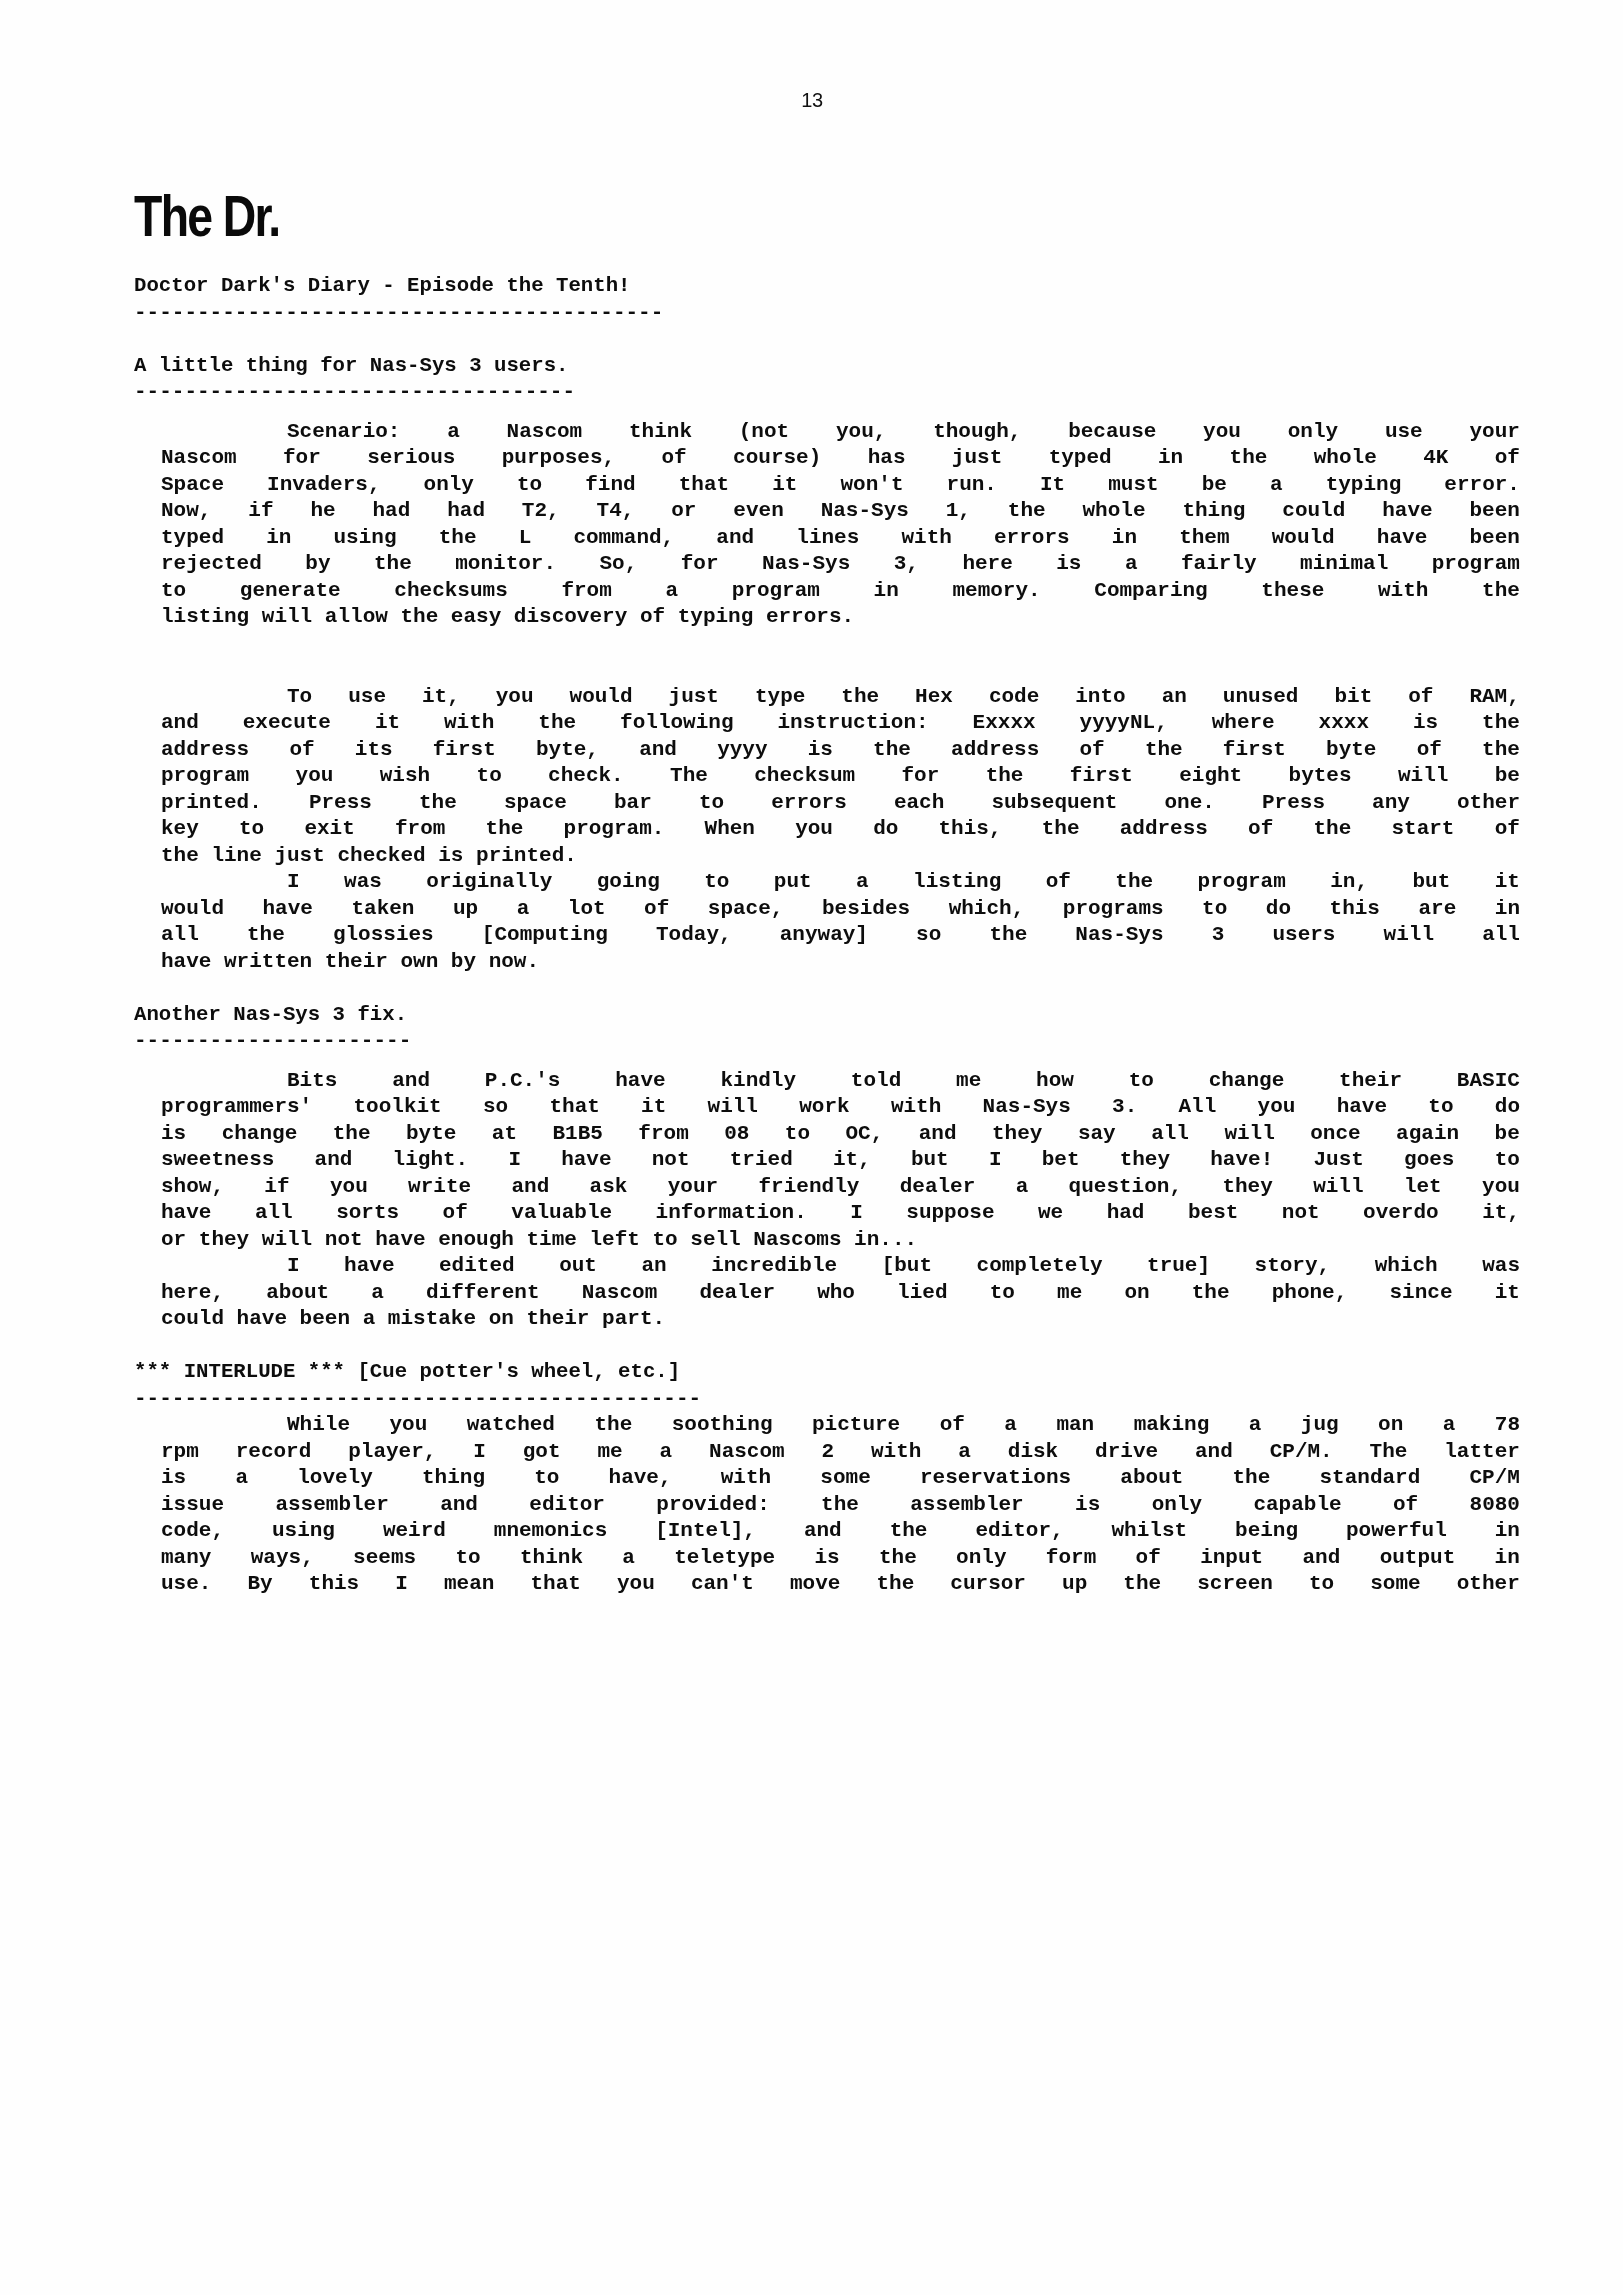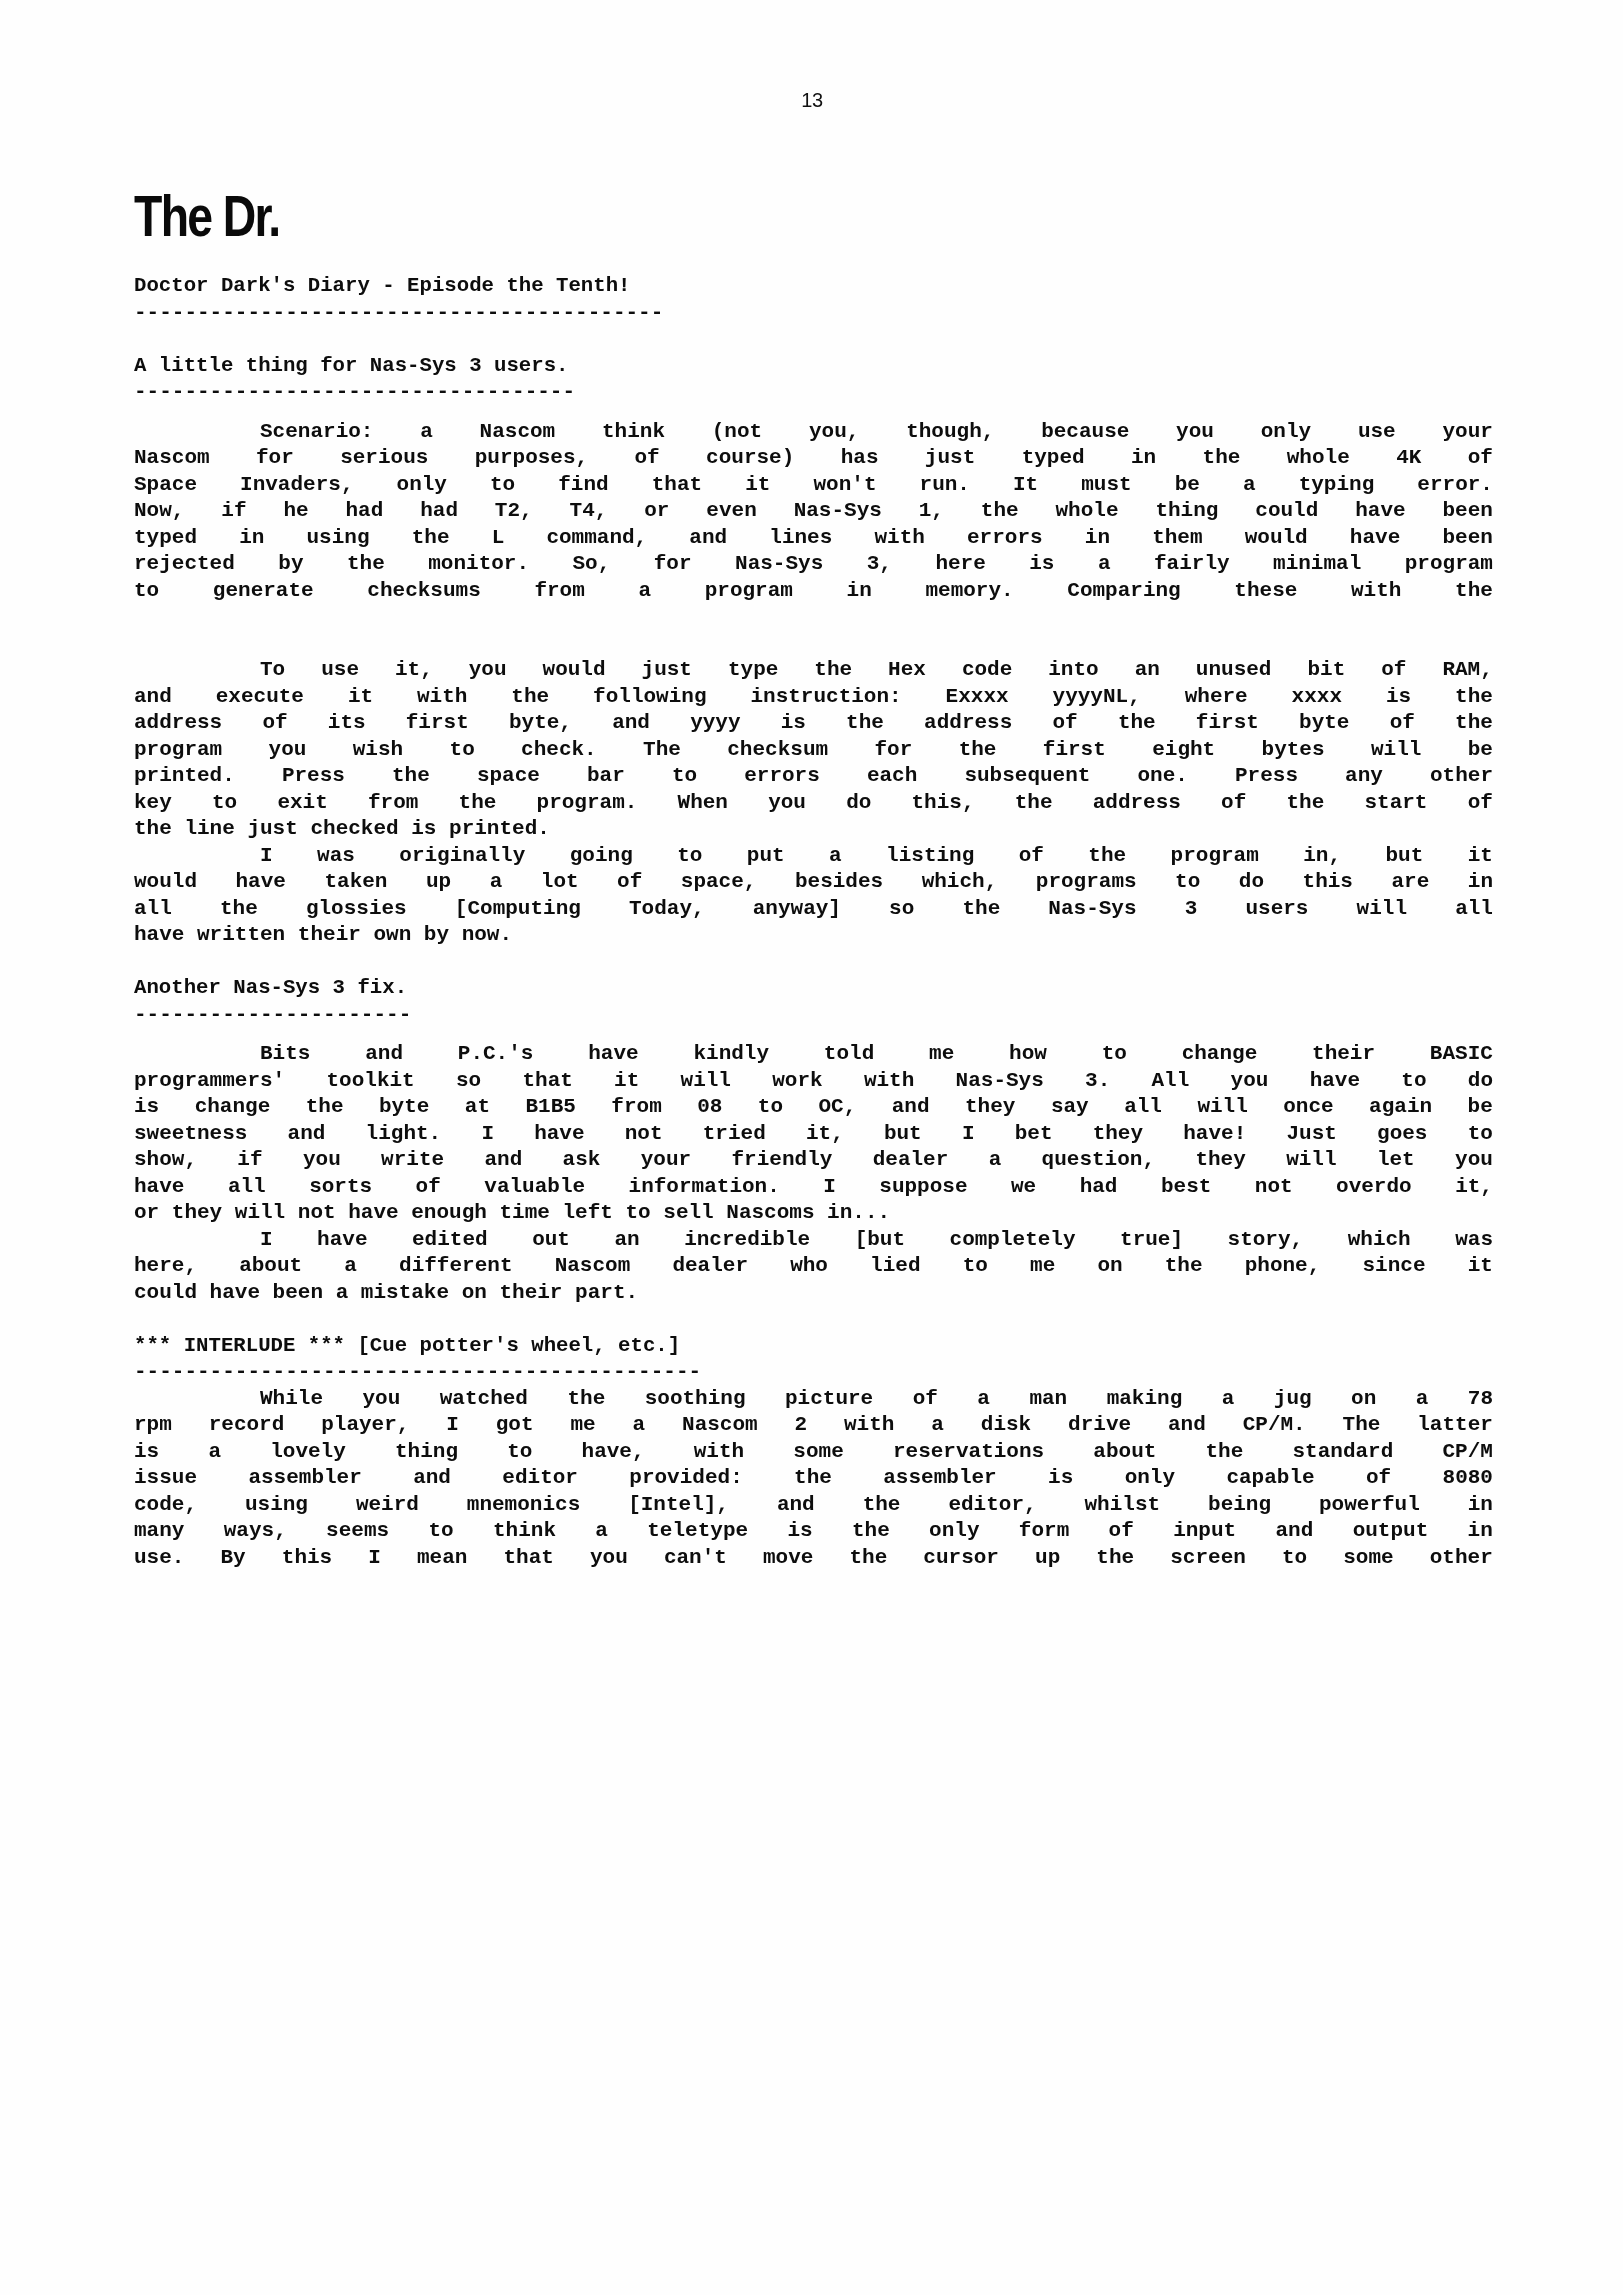--- a/index.html
+++ b/index.html
@@ -64,20 +64,21 @@
     transform: scaleX(0.985);
     transform-origin: left center;
   }
   
   .jl {
     display: flex;
     justify-content: space-between;
     height: 26.5px;
     white-space: pre;
     width: 1359px;
+    margin-left: 27px;
   }
   .jl > span { display: inline-block; }
   
   .jl.last { justify-content: flex-start; }
 
   .rule {
     white-space: pre;
     height: 26.5px;
     font-family: "Liberation Mono", "DejaVu Sans Mono", monospace;
     font-weight: bold;
@@ -109,20 +110,21 @@
     <div class="gap-half"></div>
 
     <div>
       <div class="jl"><span>          Scenario:</span><span>a</span><span>Nascom</span><span>think</span><span>(not</span><span>you,</span><span>though,</span><span>because</span><span>you</span><span>only</span><span>use</span><span>your</span></div>
       <div class="jl"><span>Nascom</span><span>for</span><span>serious</span><span>purposes,</span><span>of</span><span>course)</span><span>has</span><span>just</span><span>typed</span><span>in</span><span>the</span><span>whole</span><span>4K</span><span>of</span></div>
       <div class="jl"><span>Space</span><span>Invaders,</span><span>only</span><span>to</span><span>find</span><span>that</span><span>it</span><span>won't</span><span>run.</span><span>It</span><span>must</span><span>be</span><span>a</span><span>typing</span><span>error.</span></div>
       <div class="jl"><span>Now,</span><span>if</span><span>he</span><span>had</span><span>had</span><span>T2,</span><span>T4,</span><span>or</span><span>even</span><span>Nas-Sys</span><span>1,</span><span>the</span><span>whole</span><span>thing</span><span>could</span><span>have</span><span>been</span></div>
       <div class="jl"><span>typed</span><span>in</span><span>using</span><span>the</span><span>L</span><span>command,</span><span>and</span><span>lines</span><span>with</span><span>errors</span><span>in</span><span>them</span><span>would</span><span>have</span><span>been</span></div>
       <div class="jl"><span>rejected</span><span>by</span><span>the</span><span>monitor.</span><span>So,</span><span>for</span><span>Nas-Sys</span><span>3,</span><span>here</span><span>is</span><span>a</span><span>fairly</span><span>minimal</span><span>program</span></div>
       <div class="jl"><span>to</span><span>generate</span><span>checksums</span><span>from</span><span>a</span><span>program</span><span>in</span><span>memory.</span><span>Comparing</span><span>these</span><span>with</span><span>the</span></div>
+      <div class="jl last">listing will allow the easy discovery of typing errors.</div>
     </div>
 
     <div class="gap"></div>
 
 
     <div class="gap"></div>
 
     <div>
       <div class="jl"><span>          To</span><span>use</span><span>it,</span><span>you</span><span>would</span><span>just</span><span>type</span><span>the</span><span>Hex</span><span>code</span><span>into</span><span>an</span><span>unused</span><span>bit</span><span>of</span><span>RAM,</span></div>
       <div class="jl"><span>and</span><span>execute</span><span>it</span><span>with</span><span>the</span><span>following</span><span>instruction:</span><span>Exxxx</span><span>yyyyNL,</span><span>where</span><span>xxxx</span><span>is</span><span>the</span></div>

